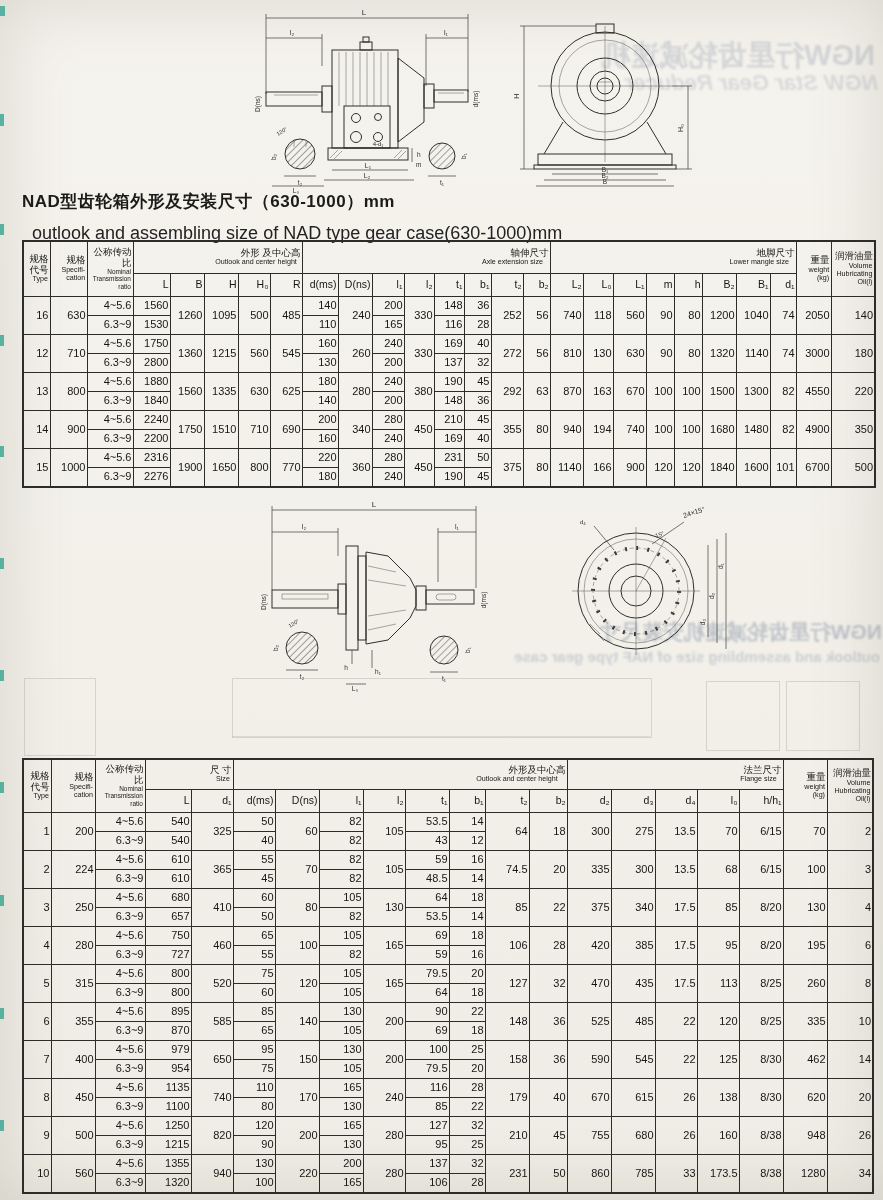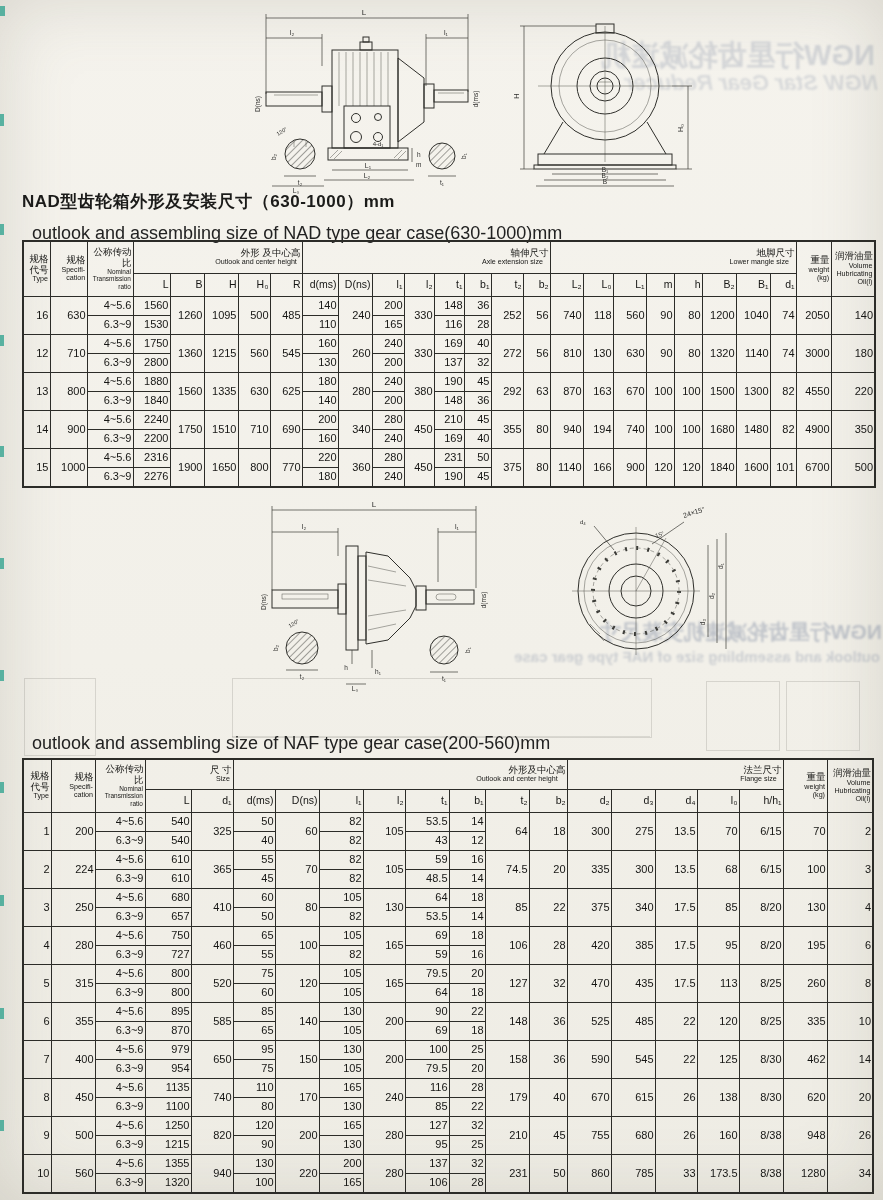--- a/index.html
+++ b/index.html
@@ -522,21 +522,20 @@
     <line class="dl" x1="152" y1="49" x2="152" y2="141"></line>
     <text x="149" y="126" font-size="6.5" transform="rotate(-90 149 126)" text-anchor="middle">d₃</text>
     <line class="dl" x1="161" y1="43" x2="161" y2="147"></line>
     <text x="158" y="100" font-size="6.5" transform="rotate(-90 158 100)" text-anchor="middle">d₂</text>
     <line class="dl" x1="170" y1="37" x2="170" y2="153"></line>
     <text x="167" y="70" font-size="6.5" transform="rotate(-90 167 70)" text-anchor="middle">d₁</text>
     <line class="thin" x1="38" y1="135" x2="48" y2="145"></line>
       <line class="thin" x1="34" y1="128" x2="44" y2="138"></line>
   </svg>
 
-  <h2 class="subtitle" style="top:723px">outlook and assembling size of NAF type gear case(200-560)mm</h2>
 
   <table class="spec" id="naf-table" style="top:758px;width:840px">
     <colgroup>
       <col style="width:28px">
         <col style="width:44px">
         <col style="width:50px">
         <col style="width:46px">
       <col style="width:42px">
         <col style="width:42px">
         <col style="width:44px">

